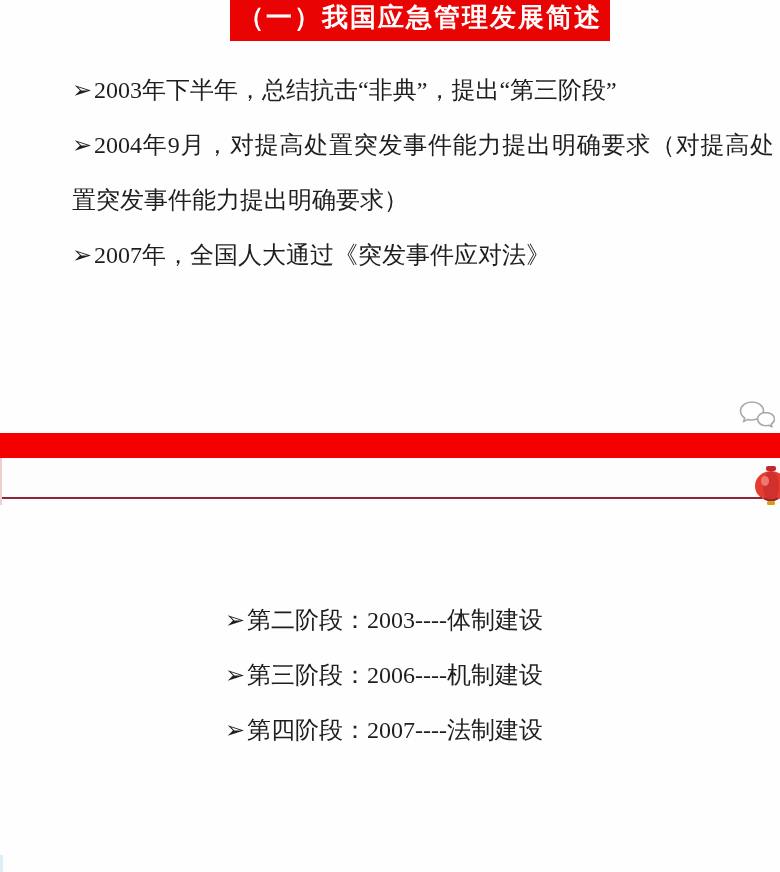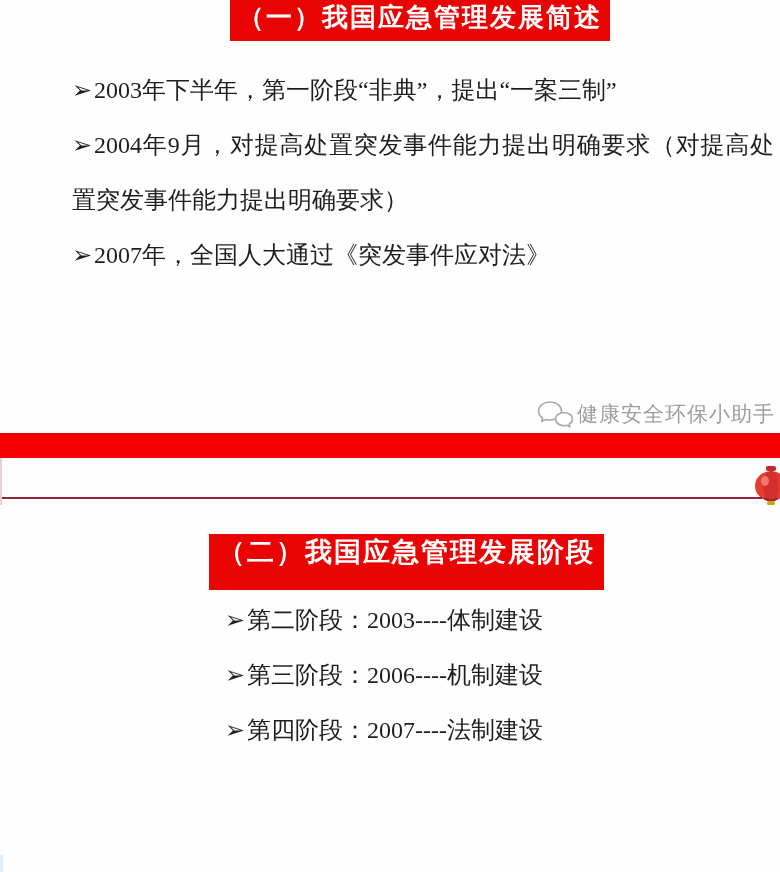--- a/index.html
+++ b/index.html
@@ -67,59 +67,55 @@
 <body>
 
 <div class="canvas">
 
   <section class="slide1">
     <div class="banner banner1">
       <span>（一）我国应急管理发展简述</span>
     </div>
 
     <div class="bullets1">
-      <p><span class="marker">➢</span><span>2003年下半年，第一阶段“非典”，提出“一案三制”</span></p>
+      <p><span class="marker">➢</span><span>2003年下半年，总结抗击“非典”，提出“第三阶段”</span></p>
       <p><span class="marker">➢</span><span>2004年9月，对提高处置突发事件能力提出明确要求（对提高处置突发事件能力提出明确要求）</span></p>
       <p><span class="marker">➢</span><span>2007年，全国人大通过《突发事件应对法》</span></p>
     </div>
 
     <div class="watermark">
       <svg width="36" height="30" viewBox="0 0 36 30">
         <g fill="#ffffff" stroke="#ffffff" stroke-width="4" stroke-linejoin="round">
           <path d="M13 3 C6.4 3 1.5 7 1.5 12 c0 2.9 1.7 5.4 4.3 7.1 L4.6 22.6 8.9 20.4 c1.3 .4 2.7 .6 4.1 .6 6.6 0 11.5 -4 11.5 -9 S19.6 3 13 3 Z"></path>
           <path d="M27 13.5 c-4.7 0 -8.5 2.9 -8.5 6.6 0 3.6 3.8 6.6 8.5 6.6 1 0 2 -.1 2.9 -.4 l3.2 1.6 -.9 -2.6 c1.9 -1.2 3.3 -3 3.3 -5.2 0 -3.7 -3.8 -6.6 -8.5 -6.6 Z"></path>
         </g>
         <g fill="#ffffff" stroke="#a8a8a8" stroke-width="1.6" stroke-linejoin="round">
           <path d="M13 3 C6.4 3 1.5 7 1.5 12 c0 2.9 1.7 5.4 4.3 7.1 L4.6 22.6 8.9 20.4 c1.3 .4 2.7 .6 4.1 .6 6.6 0 11.5 -4 11.5 -9 S19.6 3 13 3 Z"></path>
           <path d="M27 13.5 c-4.7 0 -8.5 2.9 -8.5 6.6 0 3.6 3.8 6.6 8.5 6.6 1 0 2 -.1 2.9 -.4 l3.2 1.6 -.9 -2.6 c1.9 -1.2 3.3 -3 3.3 -5.2 0 -3.7 -3.8 -6.6 -8.5 -6.6 Z"></path>
         </g>
       </svg>
-      <span>健康安全环保小助手</span>
     </div>
   </section>
 
   <div class="divider-bar"></div>
 
   <div class="band">
     <svg class="lantern" width="42" height="46" viewBox="0 0 42 46">
       <rect x="16" y="2" width="10" height="5" rx="2" fill="#c1272d"></rect>
       <ellipse cx="21" cy="22" rx="16" ry="15" fill="#e63c2f"></ellipse>
       <ellipse cx="21" cy="22" rx="8" ry="15" fill="#c1272d" opacity="0.55"></ellipse>
       <ellipse cx="15" cy="17" rx="4" ry="5" fill="#f58a7e" opacity="0.8"></ellipse>
       <path d="M14 34 q7 5 14 0" stroke="#8e2633" stroke-width="2" fill="none"></path>
       <rect x="17" y="37" width="8" height="4" rx="1.5" fill="#d4a017"></rect>
       <rect x="19" y="41" width="4" height="5" fill="#e0b63a"></rect>
     </svg>
     <div class="maroon-rule"></div>
   </div>
 
   <section class="slide2">
-    <div class="banner banner2">
-      <span>（二）我国应急管理发展阶段</span>
-    </div>
 
     <div class="bullets2">
       <p><span class="marker">➢</span><span>第二阶段：2003----体制建设</span></p>
       <p><span class="marker">➢</span><span>第三阶段：2006----机制建设</span></p>
       <p><span class="marker">➢</span><span>第四阶段：2007----法制建设</span></p>
     </div>
   </section>
 
   <div class="corner-tint"></div>
 

